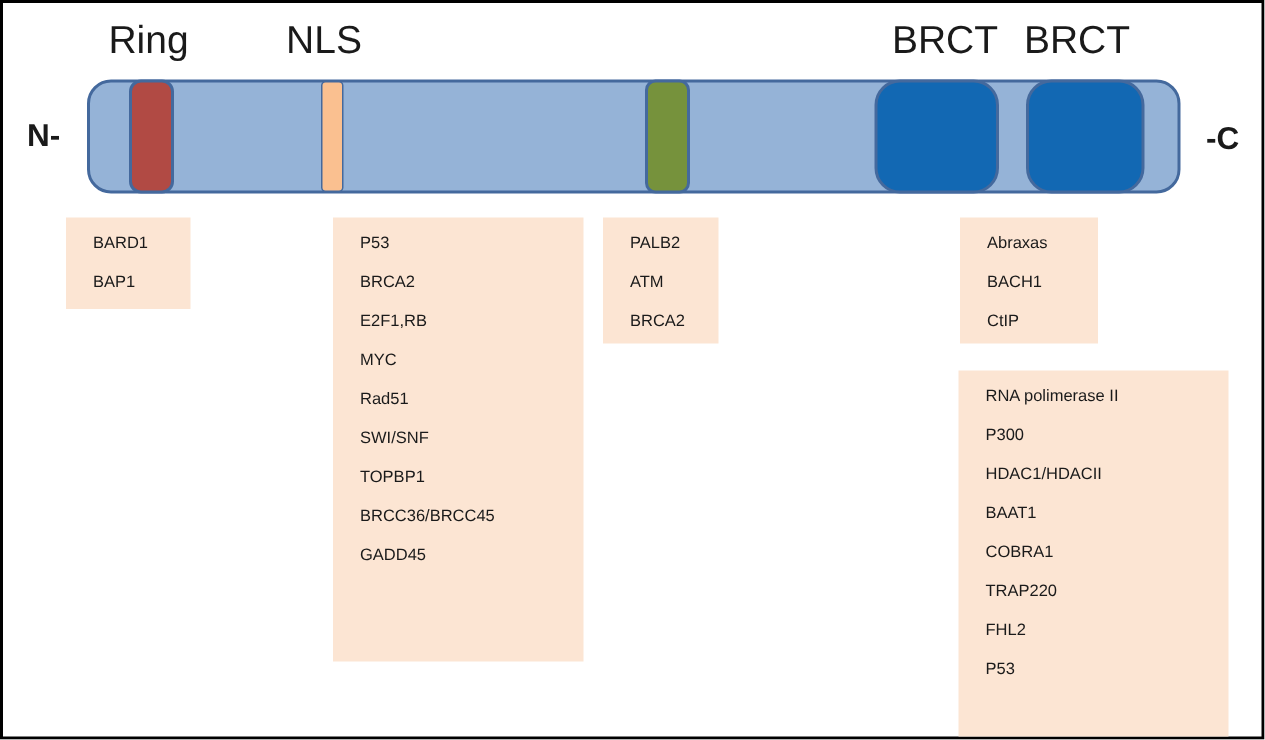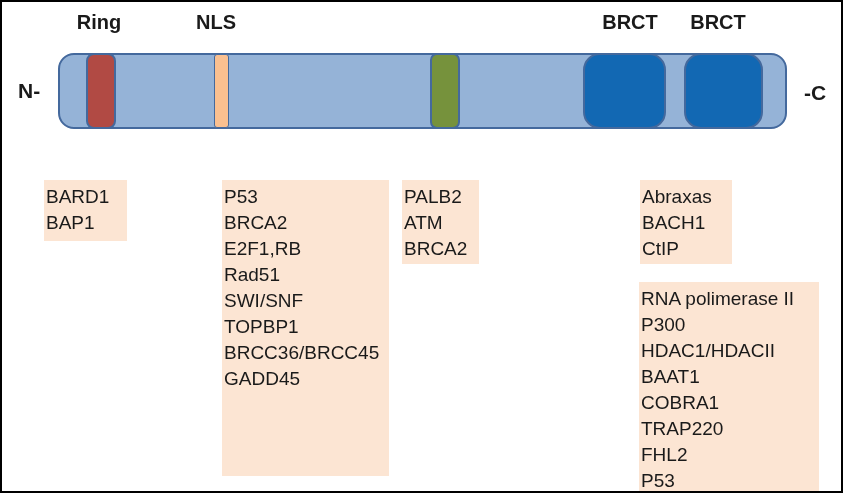--- a/index.html
+++ b/index.html
@@ -10,22 +10,22 @@
     border:2px solid #000000;
     box-sizing:border-box;
     font-family:"Liberation Sans", sans-serif;
     color:#1a1a1a;
     overflow:hidden;
   }
   .top-label{
     position:absolute;
     top:9px;
     transform:translateX(-50%);
-    font-size:20px;
-    font-weight:bold;
+    font-size:26px;
+    font-weight:normal;
     white-space:nowrap;
   }
   .terminus{
     position:absolute;
     font-size:21px;
     font-weight:bold;
   }
   .bar{
     position:absolute;
     left:56px;top:51px;
@@ -42,25 +42,24 @@
     box-sizing:border-box;
   }
   .domain.ring{left:84px;width:30px;border-radius:8px;}
   .domain.nls{left:212px;width:15px;border-width:1px;border-radius:3px;top:52px;height:74px;}
   .domain.coiled{left:428px;width:30px;border-radius:7px;}
   .domain.brct1{left:581px;width:83px;border-radius:17px;}
   .domain.brct2{left:682px;width:79px;border-radius:17px;}
   .pbox{
     position:absolute;
     background:#FCE5D3;
-    padding:4px 8px 4px 2px;
+    padding:4px 8px 4px 18px;
     box-sizing:border-box;
-    font-size:19px;
+    font-size:11px;
     line-height:26px;
-    margin-top:35px;
   }
   .pbox .pline{white-space:nowrap;}
   .box-ring{left:42px;top:143px;width:83px;height:61px;}
   .box-nls{left:220px;top:143px;width:167px;height:296px;}
   .box-coiled{left:400px;top:143px;width:77px;height:84px;}
   .box-brct-upper{left:638px;top:143px;width:92px;height:84px;}
   .box-brct-lower{left:637px;top:245px;width:180px;height:245px;}
 </style>
 </head>
 <body>
@@ -84,20 +83,21 @@
   <div class="domain brct2" style="background: rgb(18, 104, 179);"></div>
 
   <div class="pbox box-ring">
       <div class="pline">BARD1</div>
       <div class="pline">BAP1</div>
     </div>
   <div class="pbox box-nls">
       <div class="pline">P53</div>
       <div class="pline">BRCA2</div>
       <div class="pline">E2F1,RB</div>
+      <div class="pline">MYC</div>
       <div class="pline">Rad51</div>
       <div class="pline">SWI/SNF</div>
       <div class="pline">TOPBP1</div>
       <div class="pline">BRCC36/BRCC45</div>
       <div class="pline">GADD45</div>
     </div>
   <div class="pbox box-coiled">
       <div class="pline">PALB2</div>
       <div class="pline">ATM</div>
       <div class="pline">BRCA2</div>

